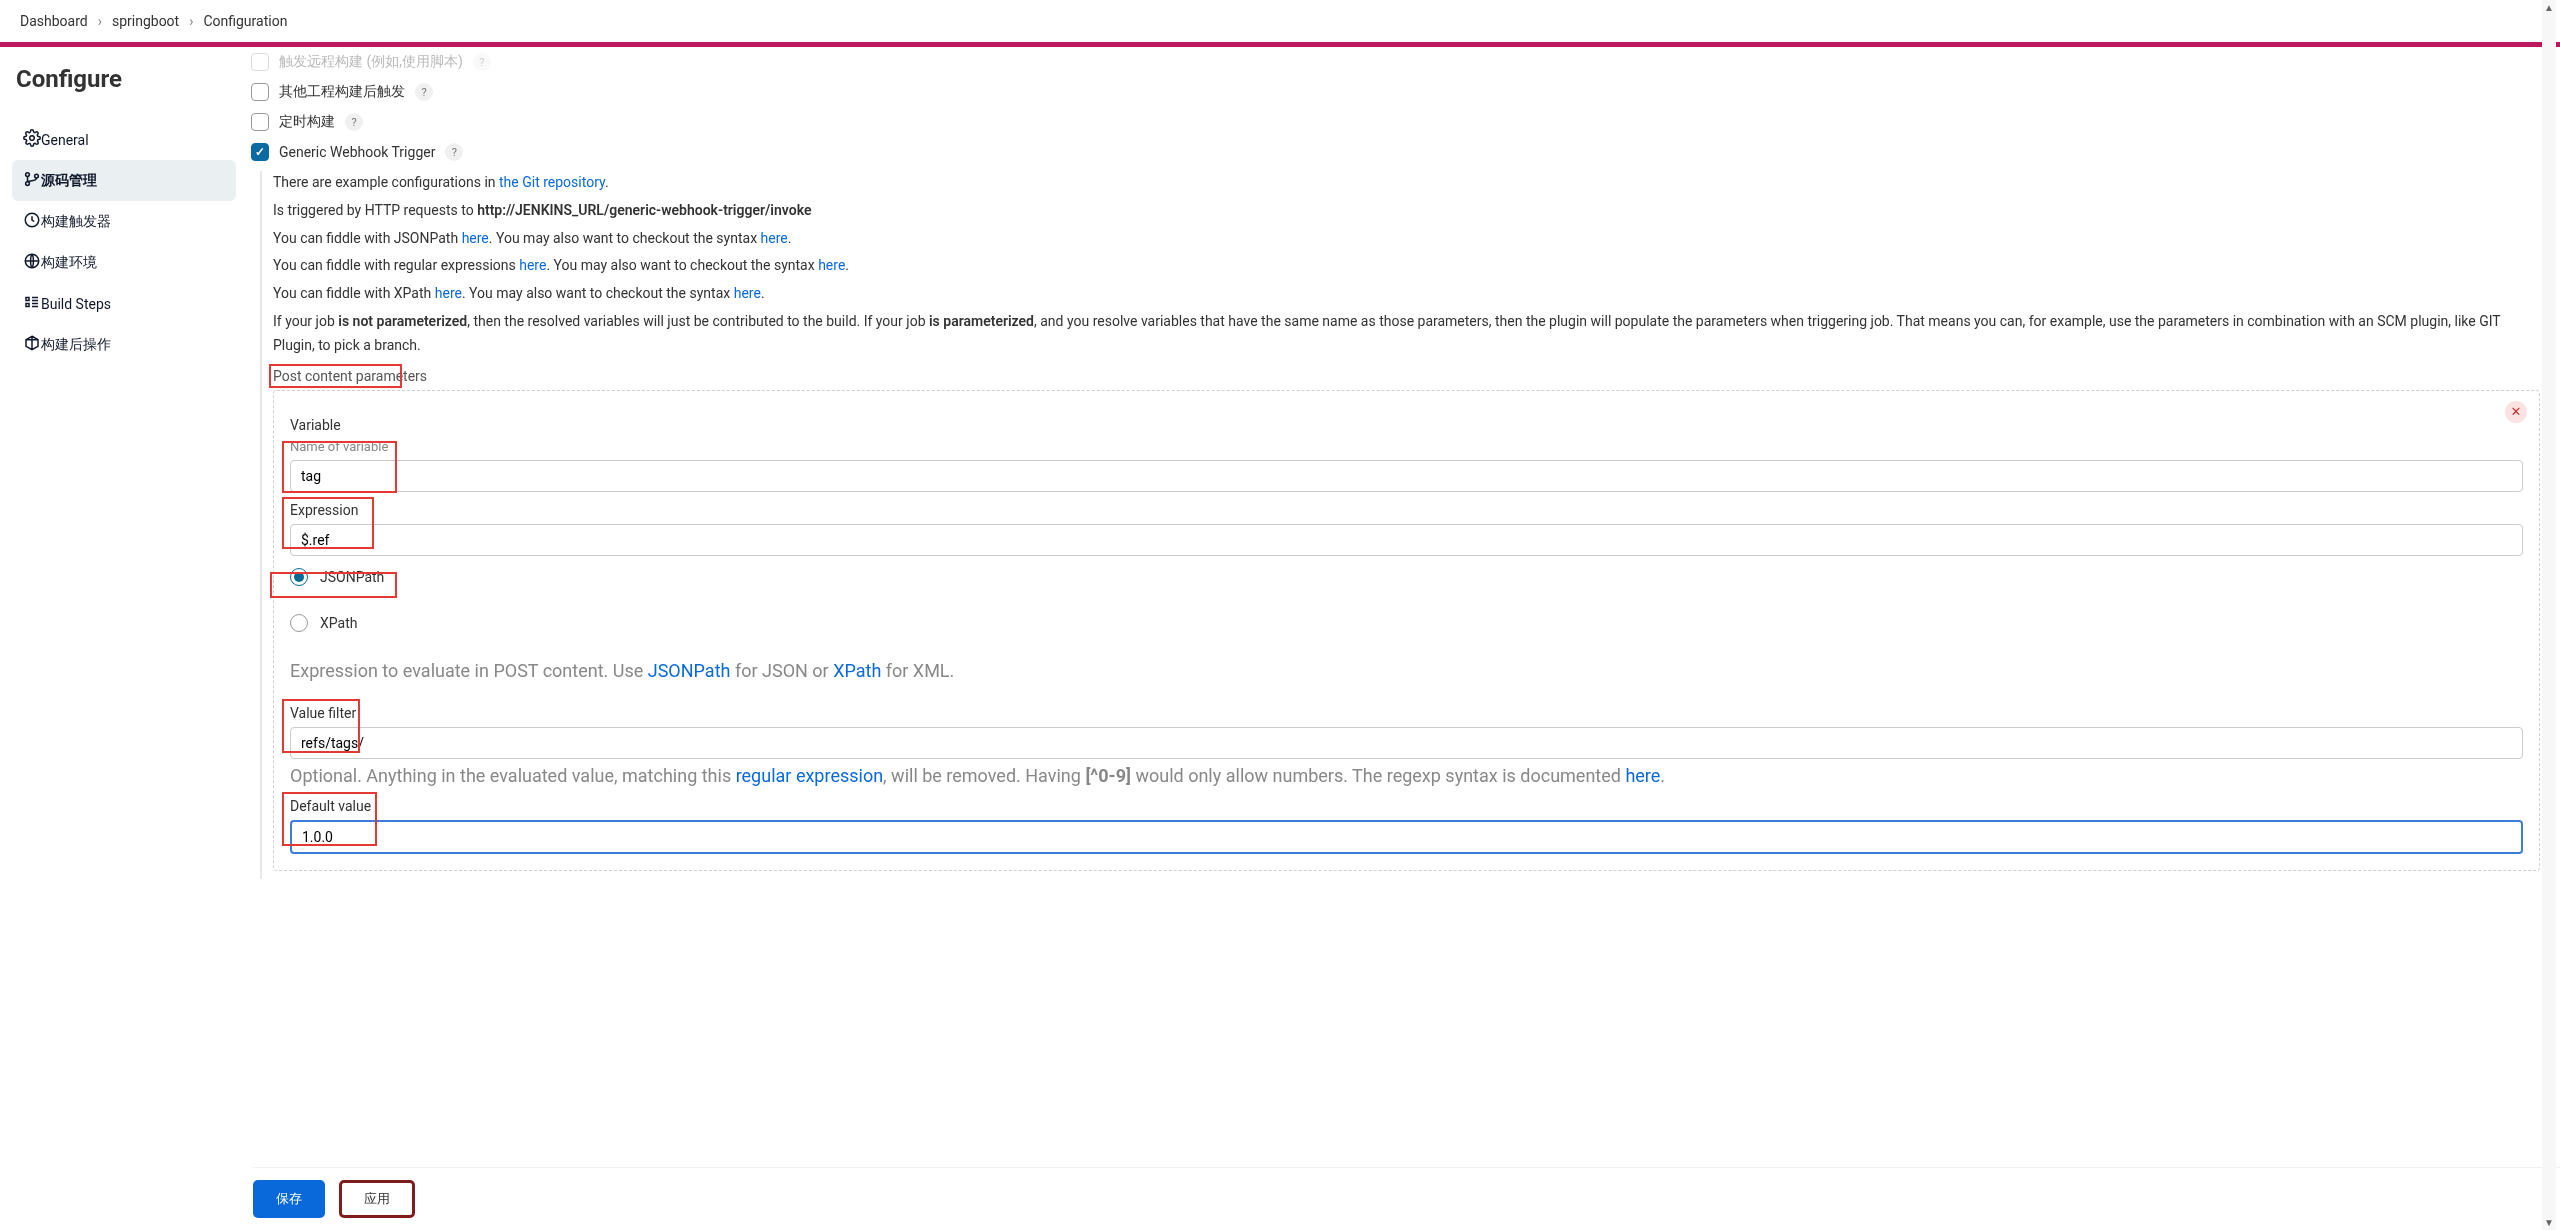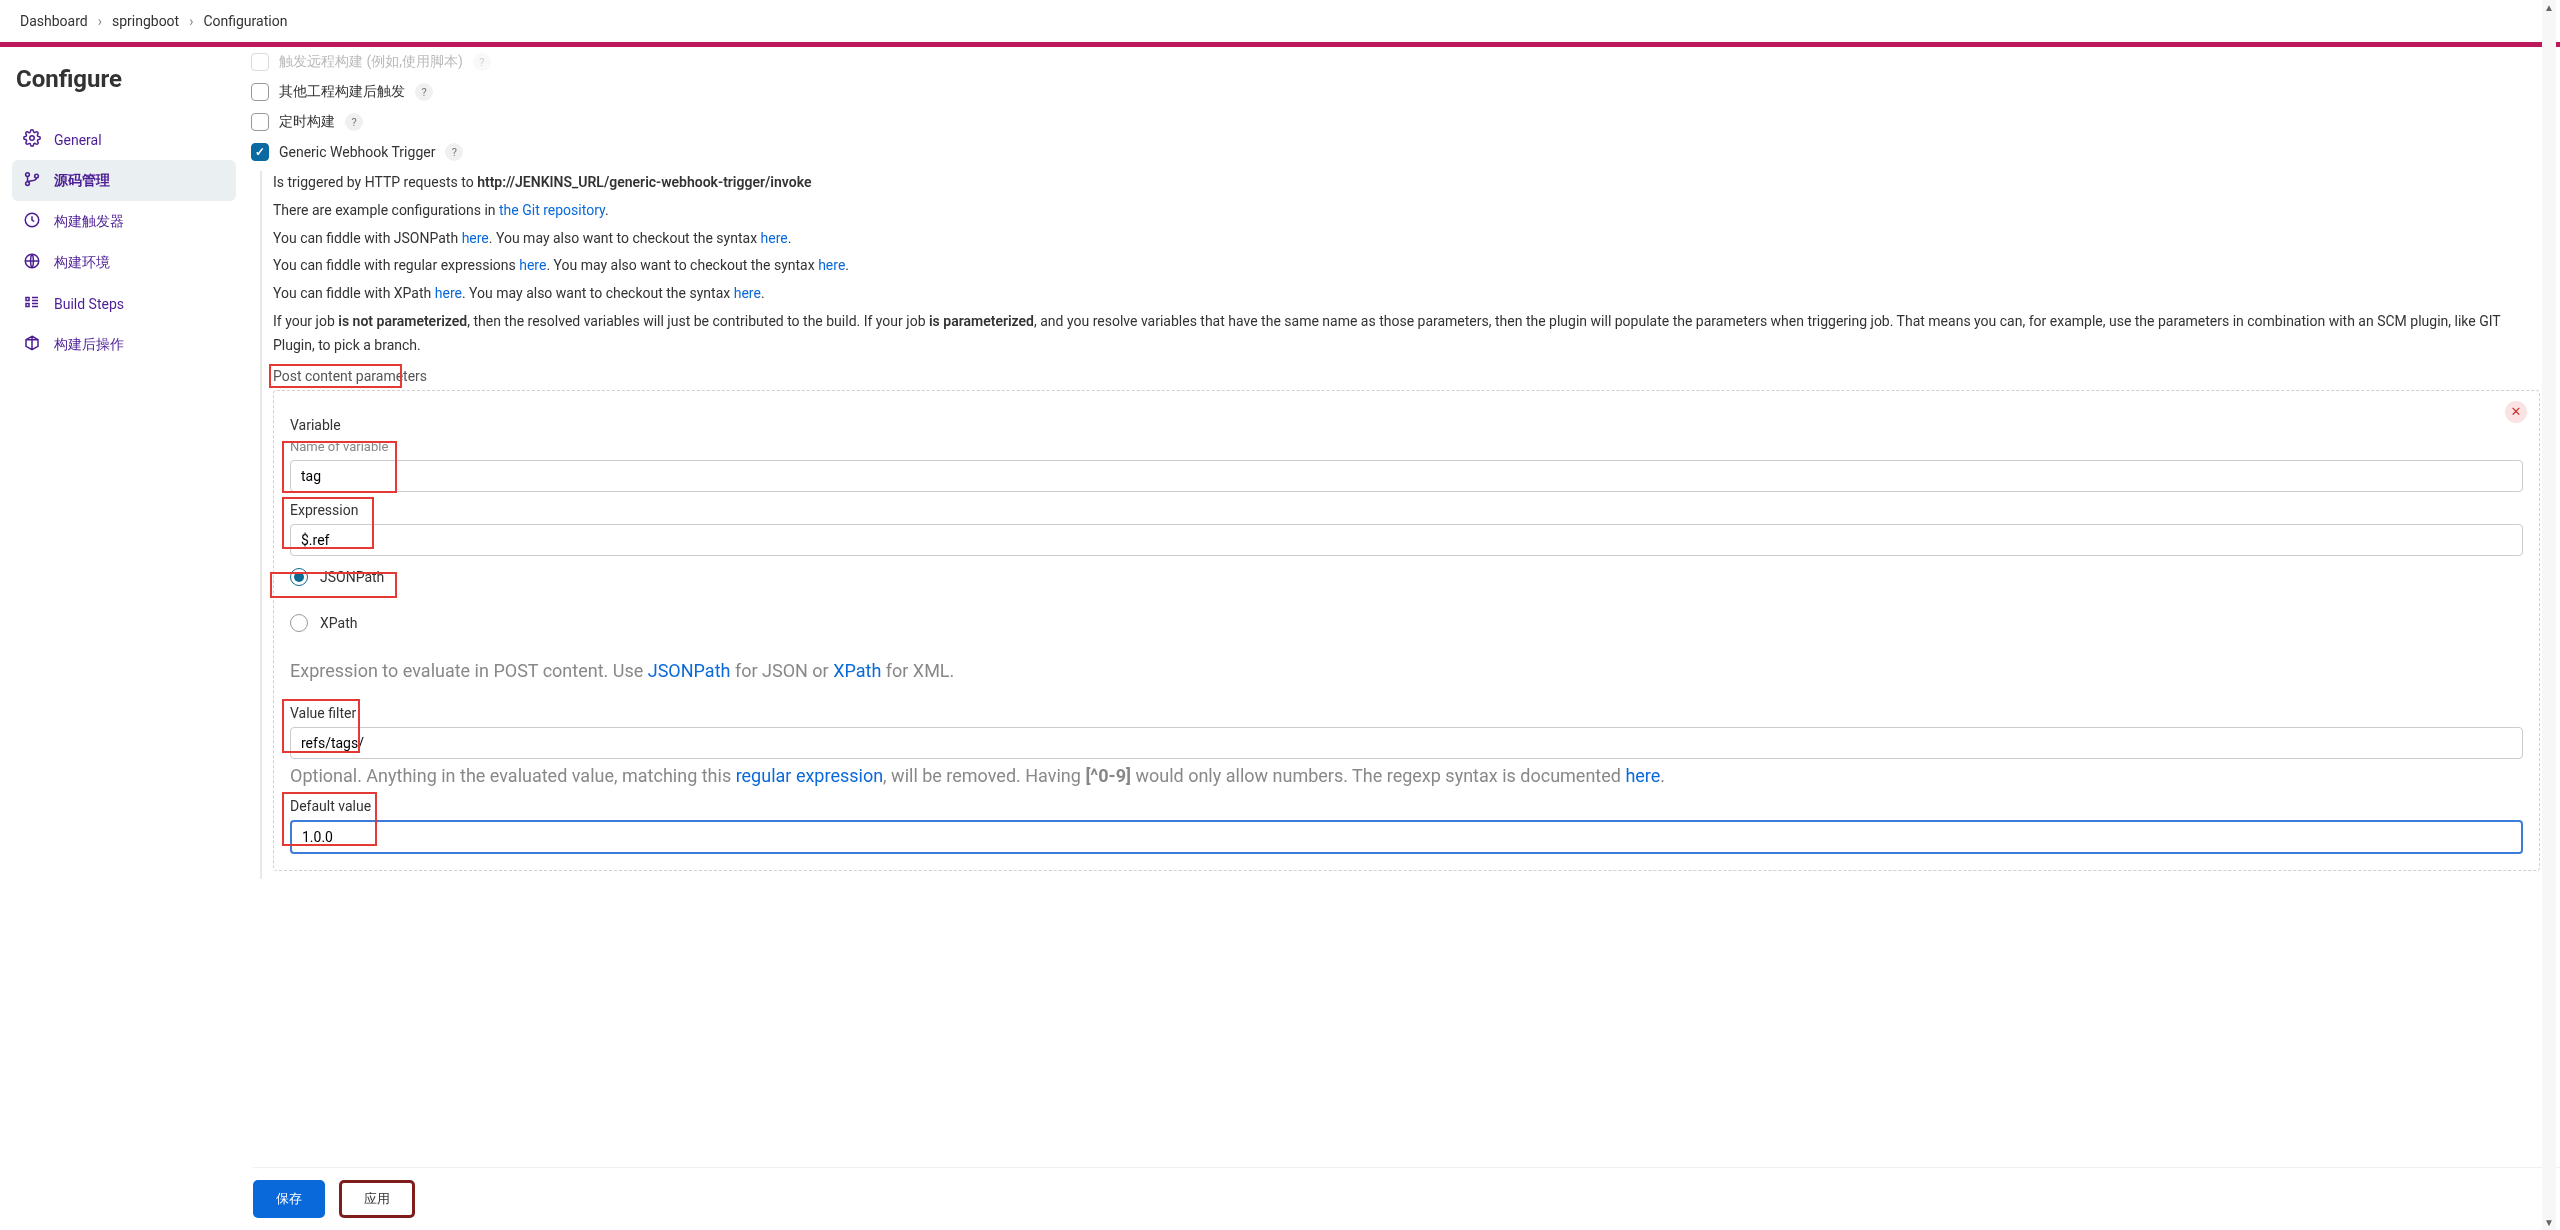--- a/index.html
+++ b/index.html
@@ -3,21 +3,21 @@
 <meta charset="utf-8">
 <style>
 *{box-sizing:border-box;margin:0;padding:0;font-family:-apple-system,BlinkMacSystemFont,"Segoe UI",Roboto,sans-serif}
 body{background:#fff;color:#333;font-size:14px}
 .breadcrumb{padding:13px 20px;border-bottom:5px solid #be185d;display:flex;align-items:center;gap:10px;color:#333}
 .breadcrumb a{color:#333;text-decoration:none;cursor:pointer}
 .breadcrumb .sep{color:#888}
 .container{display:flex}
 .sidebar{width:248px;padding:18px 12px;flex-shrink:0}
 .sidebar h1{font-size:24px;font-weight:700;margin-bottom:26px;padding-left:4px}
-.nav-item{display:flex;align-items:center;gap:13px;padding:10px 11px;cursor:pointer;border-radius:6px;color:#4c1d95}
+.nav-item{display:flex;align-items:center;padding:10px 11px;cursor:pointer;border-radius:6px;color:#0f172a}
 .nav-item.active{background:#eaeff2;font-weight:600}
 .nav-item svg{width:18px;height:18px;flex-shrink:0}
 .main{flex:1;padding:0 20px 80px 0;position:relative}
 .trigger-row{display:flex;align-items:center;gap:10px;padding:6px 0 6px 3px}
 .trigger-row.dim{opacity:.35}
 .cb{width:18px;height:18px;border:1.5px solid #999;border-radius:4px;display:inline-flex;align-items:center;justify-content:center;cursor:pointer;flex-shrink:0}
 .cb.checked{background:#0b6aa2;border-color:#0b6aa2;color:#fff}
 .cb.checked::after{content:"✓";font-size:12px;font-weight:700}
 .help-icon{width:18px;height:18px;border-radius:50%;background:#f0f0f0;color:#777;display:inline-flex;align-items:center;justify-content:center;font-size:11px;cursor:pointer}
 .content-block{margin-left:12px;border-left:2.5px solid #e8e8e8;padding-left:11px;padding-bottom:8px}
@@ -119,22 +119,22 @@
       <span>定时构建</span>
       <span class="help-icon">?</span>
     </div>
     <div class="trigger-row">
       <span class="cb checked"></span>
       <span>Generic Webhook Trigger</span>
       <span class="help-icon">?</span>
     </div>
 
     <div class="content-block">
+      <p class="desc"><span>There are example configurations in </span><a>the Git repository</a><span>.</span></p>
       <p class="desc"><span>Is triggered by HTTP requests to </span><b>http://JENKINS_URL/generic-webhook-trigger/invoke</b></p>
-      <p class="desc"><span>There are example configurations in </span><a>the Git repository</a><span>.</span></p>
       <p class="desc"><span>You can fiddle with JSONPath </span><a>here</a><span>. You may also want to checkout the syntax </span><a>here</a><span>.</span></p>
       <p class="desc"><span>You can fiddle with regular expressions </span><a>here</a><span>. You may also want to checkout the syntax </span><a>here</a><span>.</span></p>
       <p class="desc"><span>You can fiddle with XPath </span><a>here</a><span>. You may also want to checkout the syntax </span><a>here</a><span>.</span></p>
       <p class="desc"><span>If your job </span><b>is not parameterized</b><span>, then the resolved variables will just be contributed to the build. If your job </span><b>is parameterized</b><span>, and you resolve variables that have the same name as those parameters, then the plugin will populate the parameters when triggering job. That means you can, for example, use the parameters in combination with an SCM plugin, like GIT Plugin, to pick a branch.</span></p>
 
       <div style="position:relative;margin-top:10px">
         <div class="hl" style="left:-4px;top:-4px;width:133px;height:24px"></div>
         <div class="section-label">Post content parameters</div>
       </div>
 

